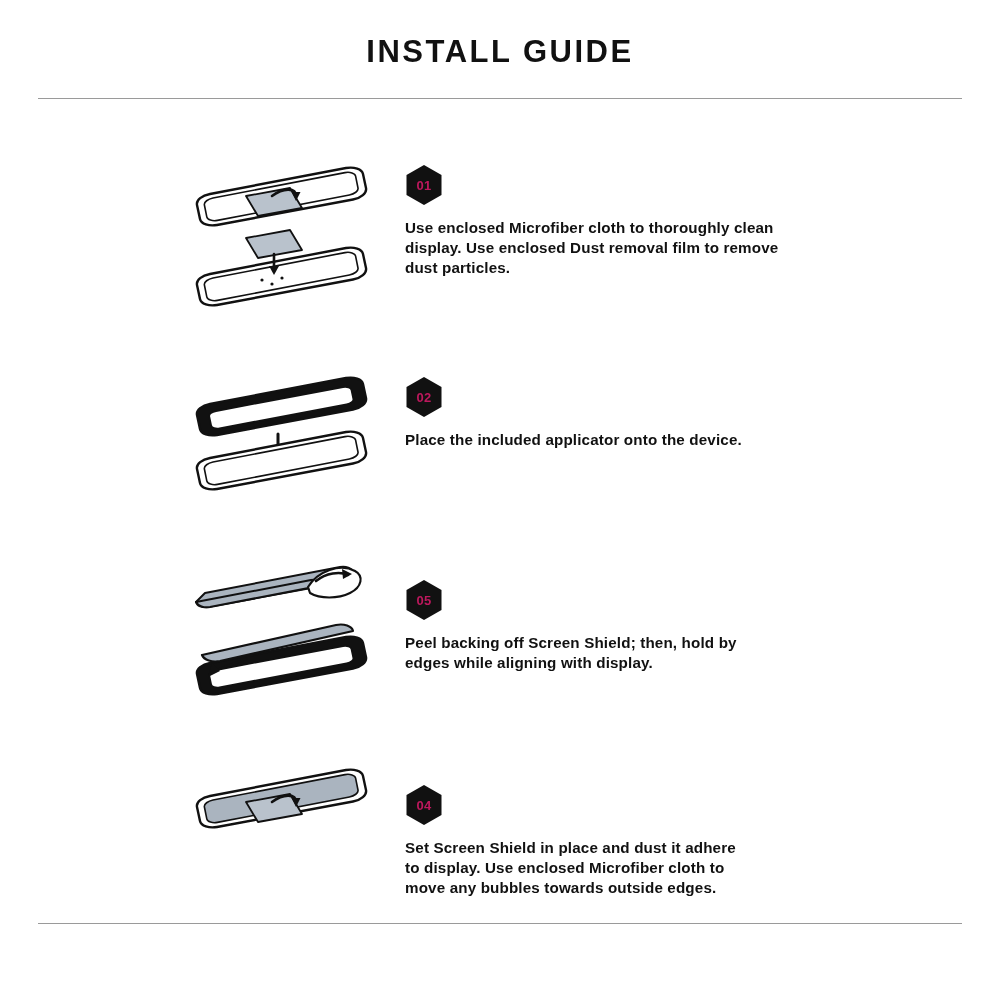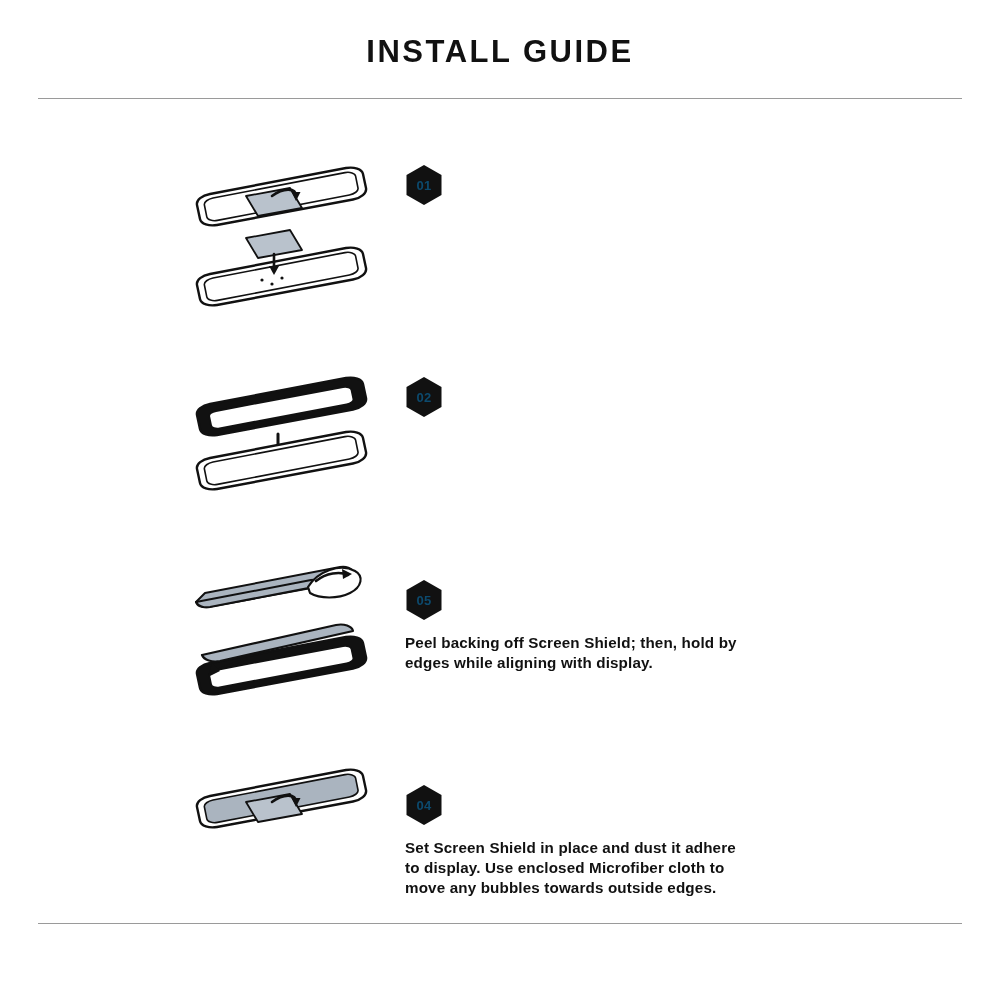--- a/index.html
+++ b/index.html
@@ -86,21 +86,21 @@
   }
   .badge svg { display: block; }
   .badge-num {
     position: absolute;
     left: 0; top: 0;
     width: 38px;
     height: 42px;
     display: flex;
     align-items: center;
     justify-content: center;
-    color: #0c4a6e;
+    color: #be185d;
     font-size: 13px;
     font-weight: bold;
     letter-spacing: 0.3px;
   }
   .step-text {
     margin-top: 12px;
     font-size: 15.2px;
     font-weight: bold;
     line-height: 1.32;
     color: #111;
@@ -156,20 +156,23 @@
         <circle cx="132" cy="118" r="1.6" fill="#111"></circle>
       </svg>
     </div>
     <div class="text-col">
       <div class="badge">
         <svg width="38" height="42" viewBox="0 0 38 42">
           <polygon points="19,1 36.5,11 36.5,31 19,41 1.5,31 1.5,11" fill="#111111"></polygon>
         </svg>
         <span class="badge-num">01</span>
       </div>
+      <div class="step-text">Use enclosed Microfiber cloth to thoroughly clean
+display. Use enclosed Dust removal film to remove
+dust particles.</div>
     </div>
   </div>
 
   <div class="step" id="step-2">
     <div class="art">
       <svg width="250" height="120" viewBox="0 0 250 120">
 
         <g>
           <path d="M60 32 L196 6 C204 4.6 212 7 213 12 L216 26 C217 31 211 36 203 37.5 L67 63 C59 64.4 51 62 50 57 L47 43 C46 38 52 33.4 60 32 Z" fill="#111111" stroke="#111" stroke-width="2.4" stroke-linejoin="round"></path>
           <path d="M66 39 L193 15 C197 14.2 201 15.6 201.5 18 L203.4 27 C203.9 29.4 200.6 31.6 196.6 32.4 L69.6 56.4 C65.6 57.2 61.6 55.8 61.1 53.4 L59.2 44.4 C58.7 42 62 39.8 66 39 Z" fill="#ffffff" stroke="#111" stroke-width="1.8" stroke-linejoin="round"></path>
@@ -184,20 +187,21 @@
         </g>
       </svg>
     </div>
     <div class="text-col">
       <div class="badge">
         <svg width="38" height="42" viewBox="0 0 38 42">
           <polygon points="19,1 36.5,11 36.5,31 19,41 1.5,31 1.5,11" fill="#111111"></polygon>
         </svg>
         <span class="badge-num">02</span>
       </div>
+      <div class="step-text">Place the included applicator onto the device.</div>
     </div>
   </div>
 
   <div class="step" id="step-3">
     <div class="art">
       <svg width="250" height="160" viewBox="0 0 250 160">
 
         <path d="M55 48 L190 22 C196 21 202 23 203 27 L175 33 C168 34.4 162 38 161 43 L58 62 C52 63 47 61 46 57 Z" fill="#aab4bf" stroke="#111" stroke-width="2" stroke-linejoin="round"></path>
         <path d="M46 57 L161 35 C167 34 173 36 174 40 L60 62 C54 63 48 61 46 57 Z" fill="#aab4bf" stroke="#111" stroke-width="2" stroke-linejoin="round"></path>
 

